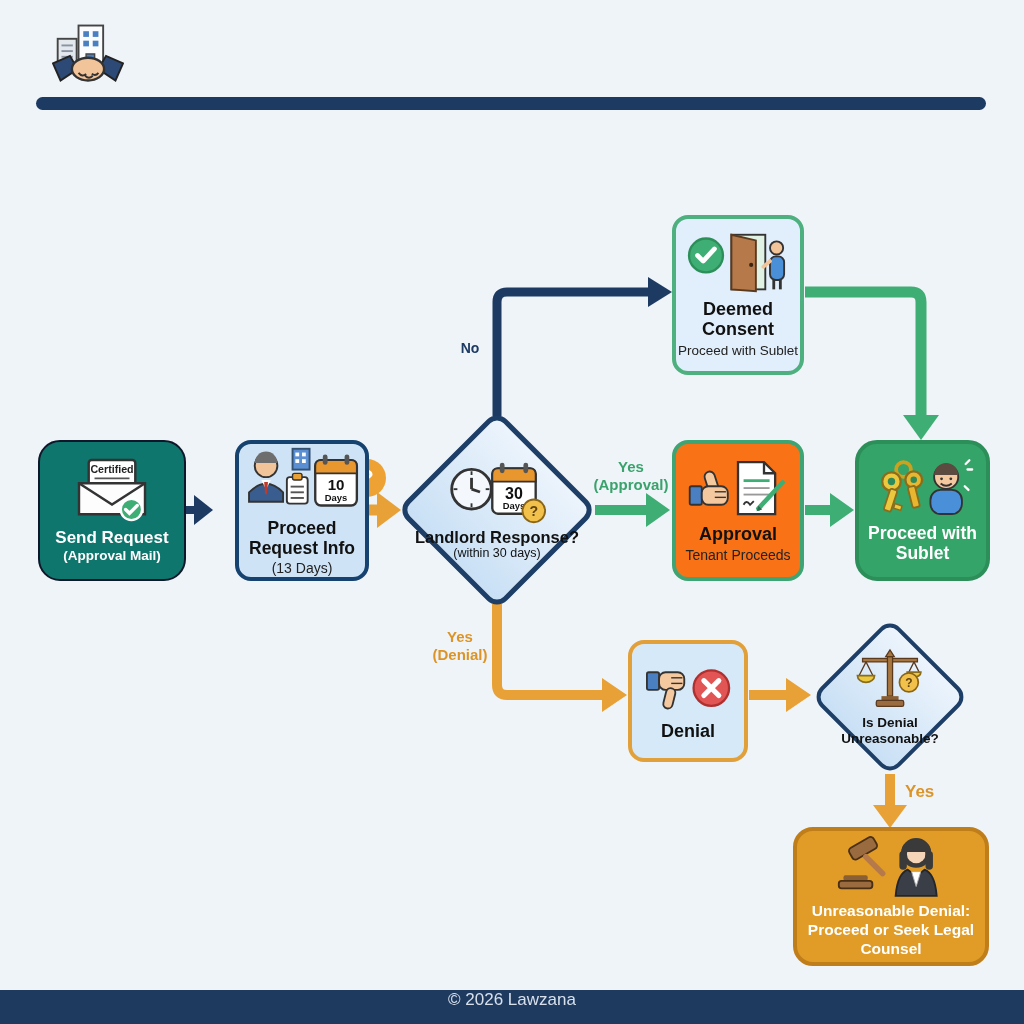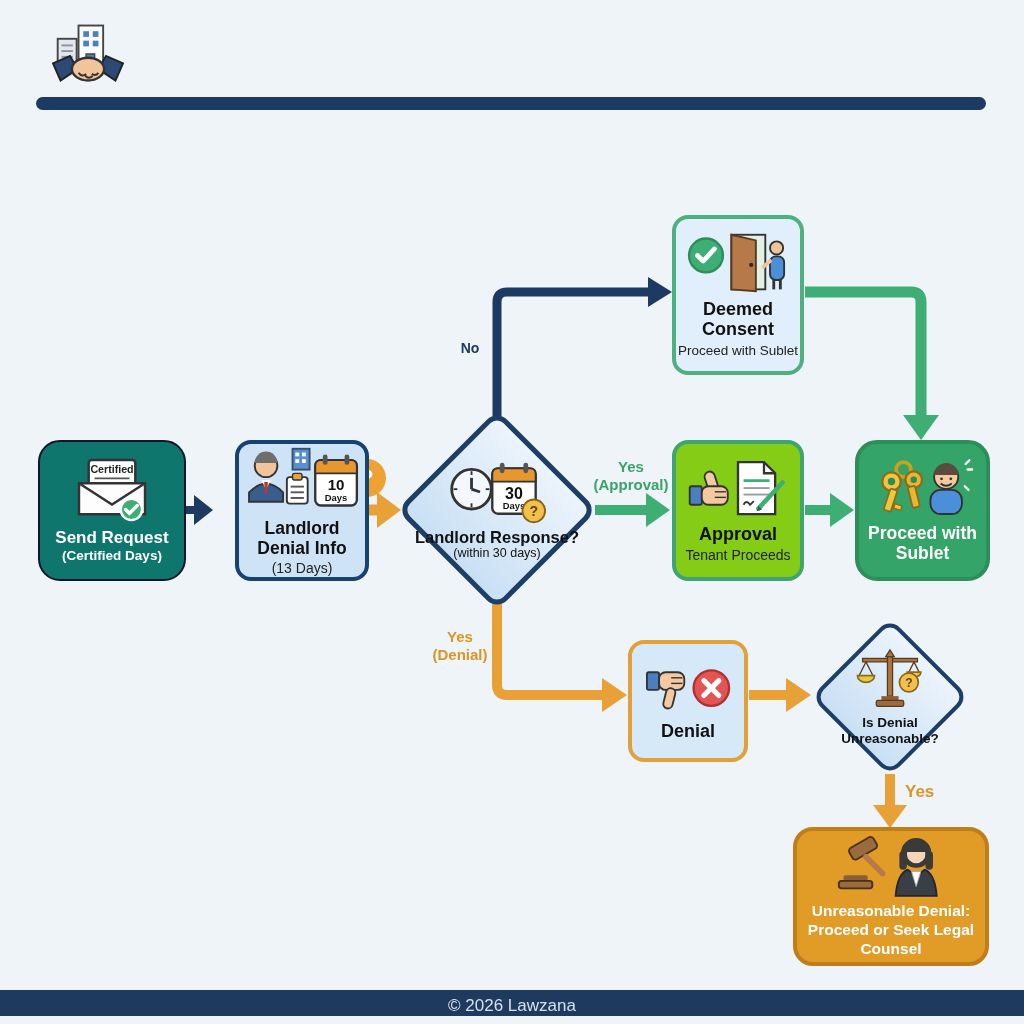--- a/index.html
+++ b/index.html
@@ -17,22 +17,22 @@
     position:absolute;left:124px;top:30px;width:880px;
     font-size:41px;font-weight:800;color:#1d3a63;letter-spacing:-1px;
   }
   .header-rule{
     position:absolute;left:36px;top:97px;width:950px;height:13px;
     background:#1d3a63;border-radius:7px;
   }
 
   
   .footer{
-    position:absolute;left:0;top:990px;width:1024px;height:26px;
-    background:#1e3a5f;display:flex;align-items:flex-end;justify-content:center;
+    position:absolute;left:0;top:990px;width:1024px;height:34px;
+    background:#1e3a5f;display:flex;align-items:flex-start;justify-content:center;
   }
   .footer-text{color:#d8e0ec;font-size:17px;}
 
   
   .arrow-layer{position:absolute;left:0;top:0;z-index:1;pointer-events:none;}
 
   
   .node{
     position:absolute;z-index:2;box-sizing:border-box;
     display:flex;flex-direction:column;align-items:center;justify-content:center;
@@ -57,21 +57,21 @@
 
   .deemed{
     left:672px;top:215px;width:132px;height:160px;
     background:#e1eefb;border:4px solid #4db07e;color:#111;padding:0;
   }
   .deemed .t-bold{font-size:18px;}
   .deemed .t-sub{font-size:13.5px;color:#222;margin-top:3px;line-height:1.2;}
 
   .approval{
     left:672px;top:440px;width:132px;height:141px;
-    background:#84cc16;border:4px solid #3fa473;color:#111;padding:2px;
+    background:#f97316;border:4px solid #3fa473;color:#111;padding:2px;
   }
   .approval .t-bold{font-size:18px;}
   .approval .t-sub{font-size:14px;color:#222;margin-top:2px;}
 
   .proceed{
     left:855px;top:440px;width:135px;height:141px;
     background:#35a468;border:4px solid #2c8f5a;border-radius:22px;color:#fff;padding:4px;
   }
   .proceed .t-bold{font-size:17.5px;}
 
@@ -212,21 +212,21 @@
       <text x="42" y="15" font-size="11" font-weight="bold" fill="#222" text-anchor="middle">Certified</text>
       <line x1="24" y1="21" x2="60" y2="21" stroke="#555" stroke-width="2"></line>
       <line x1="24" y1="26" x2="60" y2="26" stroke="#555" stroke-width="2"></line>
       <polygon points="8,26 76,26 76,58 8,58" fill="#fdfdfd" stroke="#333" stroke-width="2.5"></polygon>
       <polyline points="8,26 42,48 76,26" fill="none" stroke="#333" stroke-width="2.5"></polyline>
       <circle cx="62" cy="53" r="11" fill="#3fae74" stroke="#fff" stroke-width="2.5"></circle>
       <path d="M56,53 l4,4 l8,-8" stroke="#fff" stroke-width="3.5" fill="none" stroke-linecap="round"></path>
     </svg>
   </div>
   <div class="t-bold">Send Request</div>
-  <div class="t-sub">(Certified Days)</div>
+  <div class="t-sub">(Approval Mail)</div>
 </div>
 
 <div class="node landlord-info">
   <div class="icon-row">
     <svg width="118" height="70" viewBox="0 0 124 74">
       <path d="M12,20 a12,12 0 0 1 24,0 z" fill="#6e6e6e"></path>
       <circle cx="24" cy="22" r="12" fill="#f2c49a" stroke="#333" stroke-width="2"></circle>
       <path d="M12,19 a12,12 0 0 1 24,0 z" fill="#6e6e6e"></path>
       <path d="M6,50 q18,-18 36,0 l0,10 l-36,0 z" fill="#3a5d8f" stroke="#333" stroke-width="2"></path>
       <polygon points="19,37 29,37 24,47" fill="#fff"></polygon>
@@ -242,21 +242,21 @@
       <line x1="50" y1="50" x2="64" y2="50" stroke="#555" stroke-width="2"></line>
       <line x1="50" y1="56" x2="64" y2="56" stroke="#555" stroke-width="2"></line>
       <rect x="76" y="16" width="44" height="48" rx="6" fill="#fff" stroke="#333" stroke-width="2.5"></rect>
       <path d="M76,22 q0,-6 6,-6 h32 q6,0 6,6 v8 h-44 z" fill="#e8962e" stroke="#333" stroke-width="2"></path>
       <rect x="84" y="10" width="5" height="11" rx="2.5" fill="#555"></rect>
       <rect x="107" y="10" width="5" height="11" rx="2.5" fill="#555"></rect>
       <text x="98" y="48" font-size="16" font-weight="bold" fill="#111" text-anchor="middle">10</text>
       <text x="98" y="59" font-size="10" font-weight="bold" fill="#111" text-anchor="middle">Days</text>
     </svg>
   </div>
-  <div class="t-bold">Landlord Denial Info</div>
+  <div class="t-bold">Proceed Request Info</div>
   <div class="t-sub">(13 Days)</div>
 </div>
 
 <div class="diamond-wrap d1">
   <div class="diamond-shape"></div>
   <div class="diamond-content">
     <div class="icon-row">
       <svg width="100" height="64" viewBox="0 0 106 66">
         <circle cx="26" cy="30" r="21" fill="#f4f8fc" stroke="#333" stroke-width="3"></circle>
         <line x1="26" y1="11" x2="26" y2="15" stroke="#333" stroke-width="2"></line>

